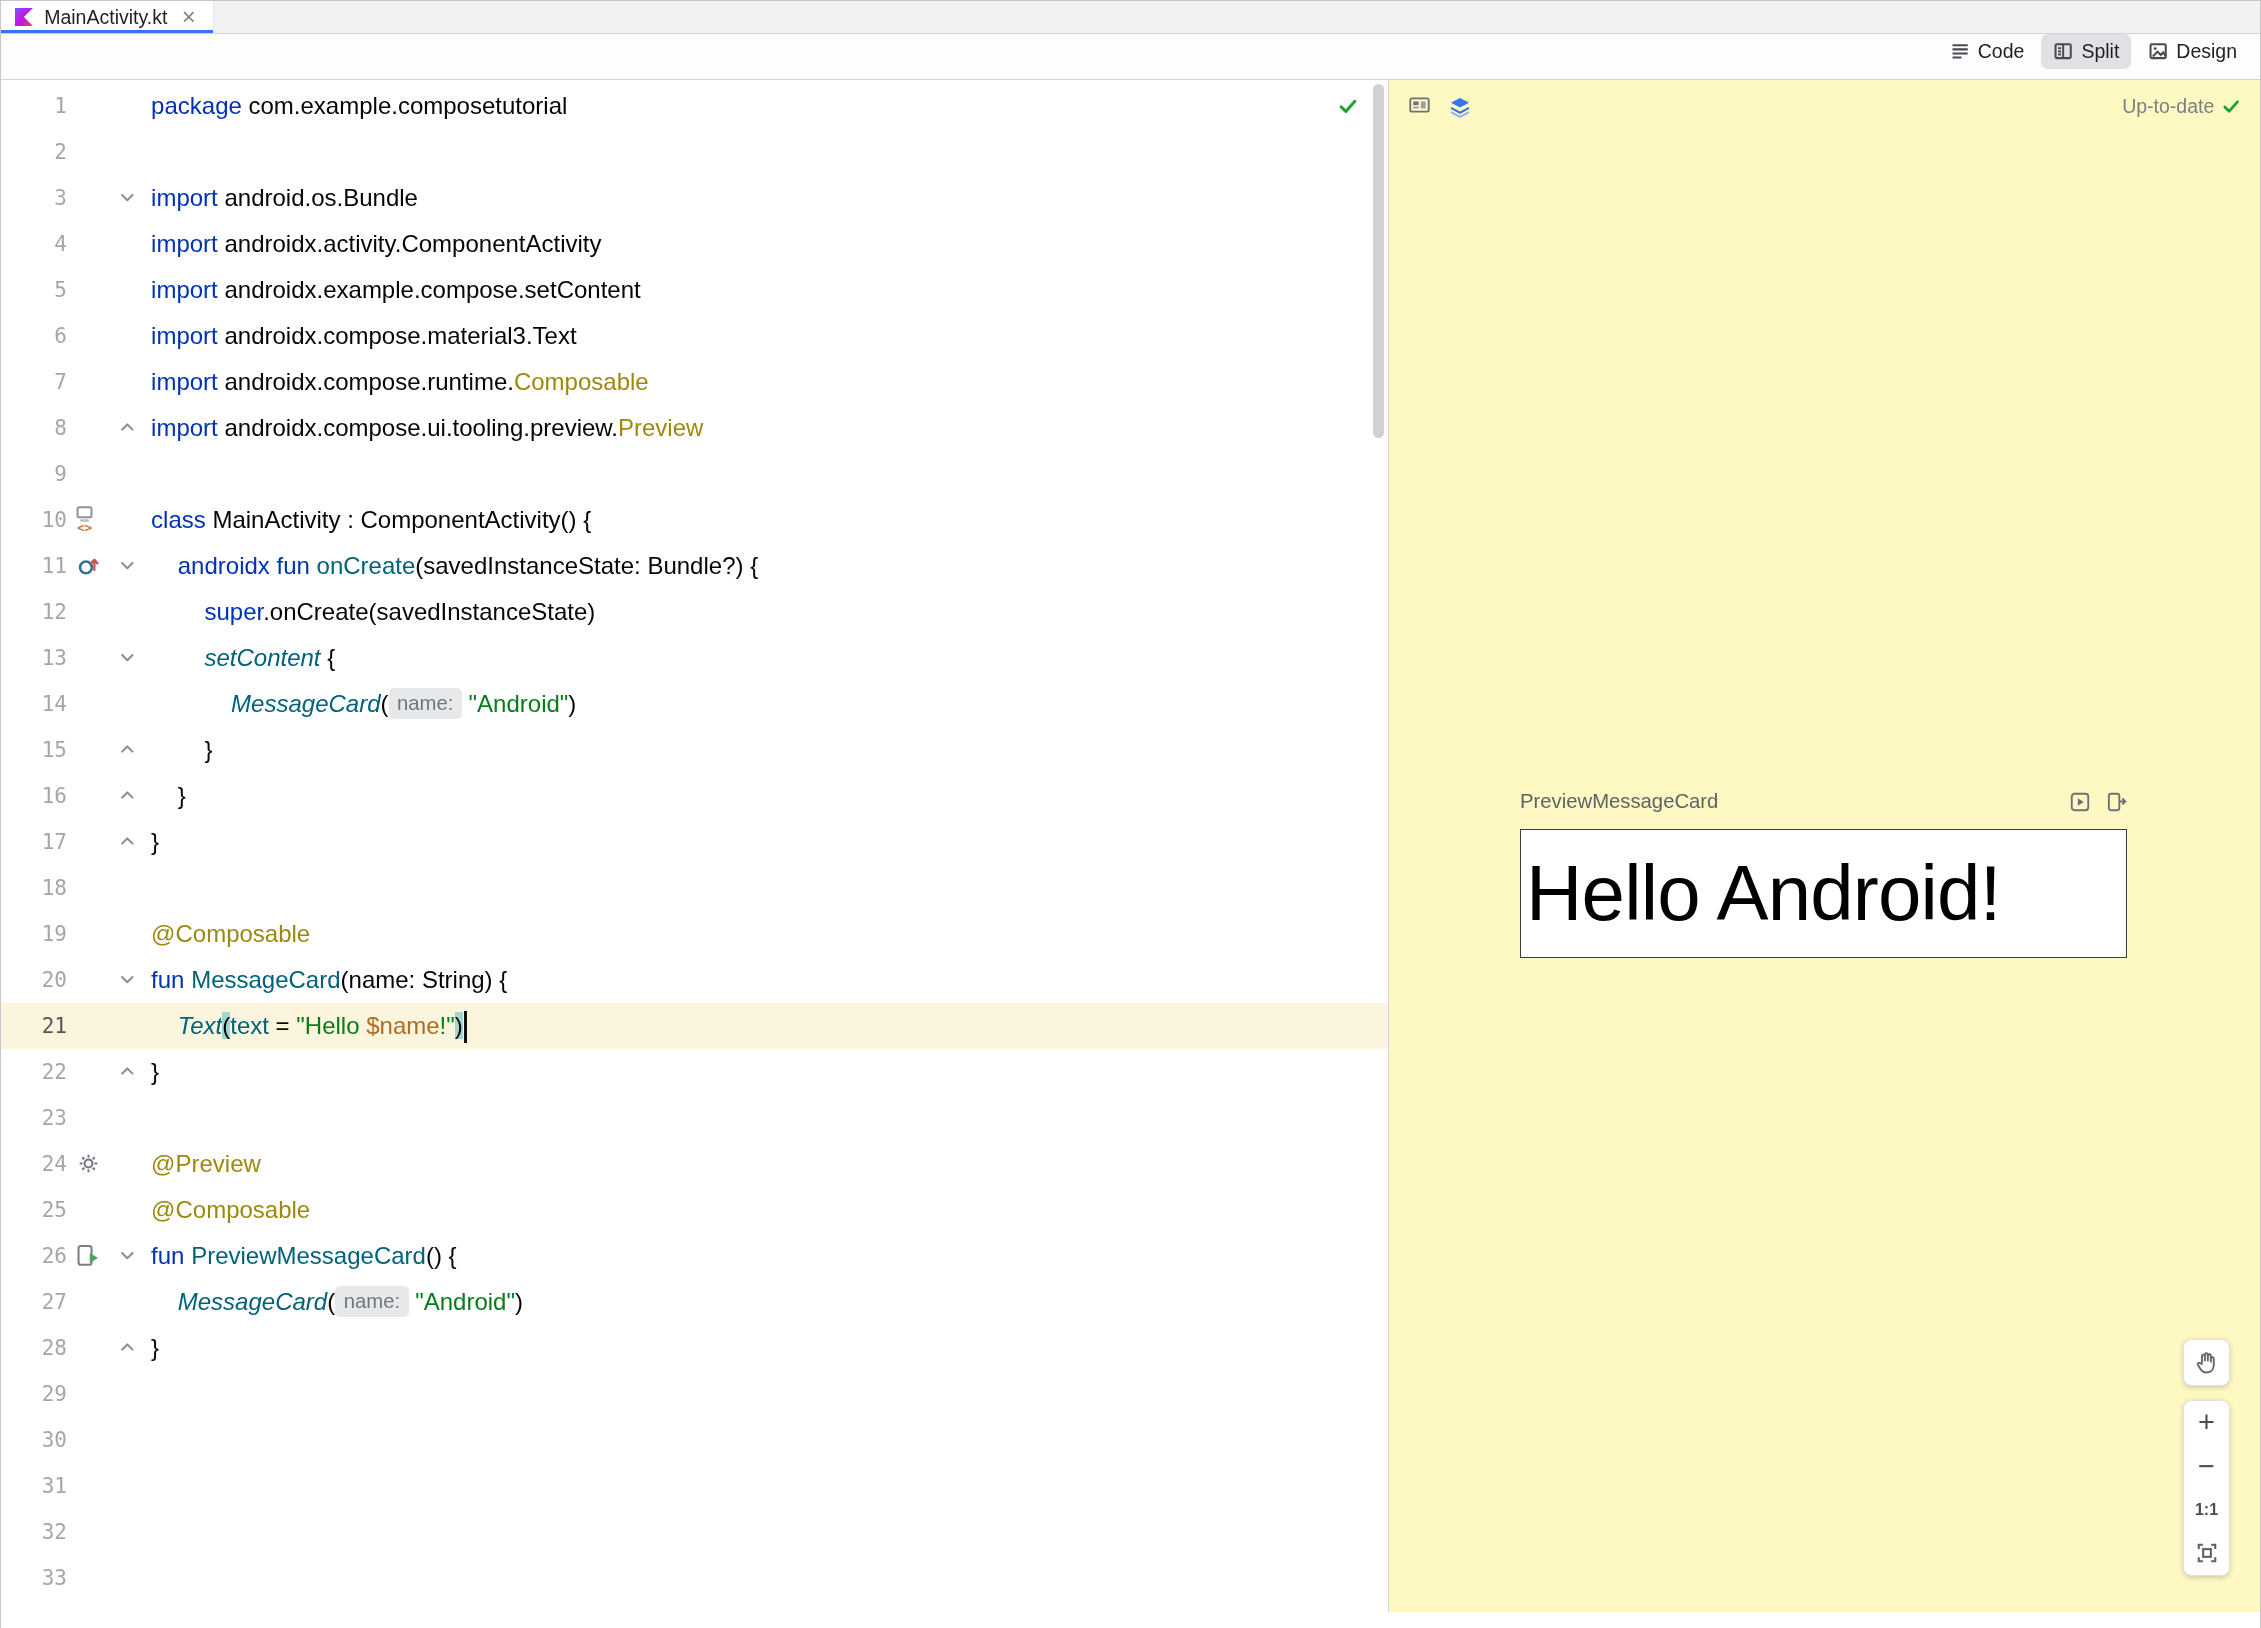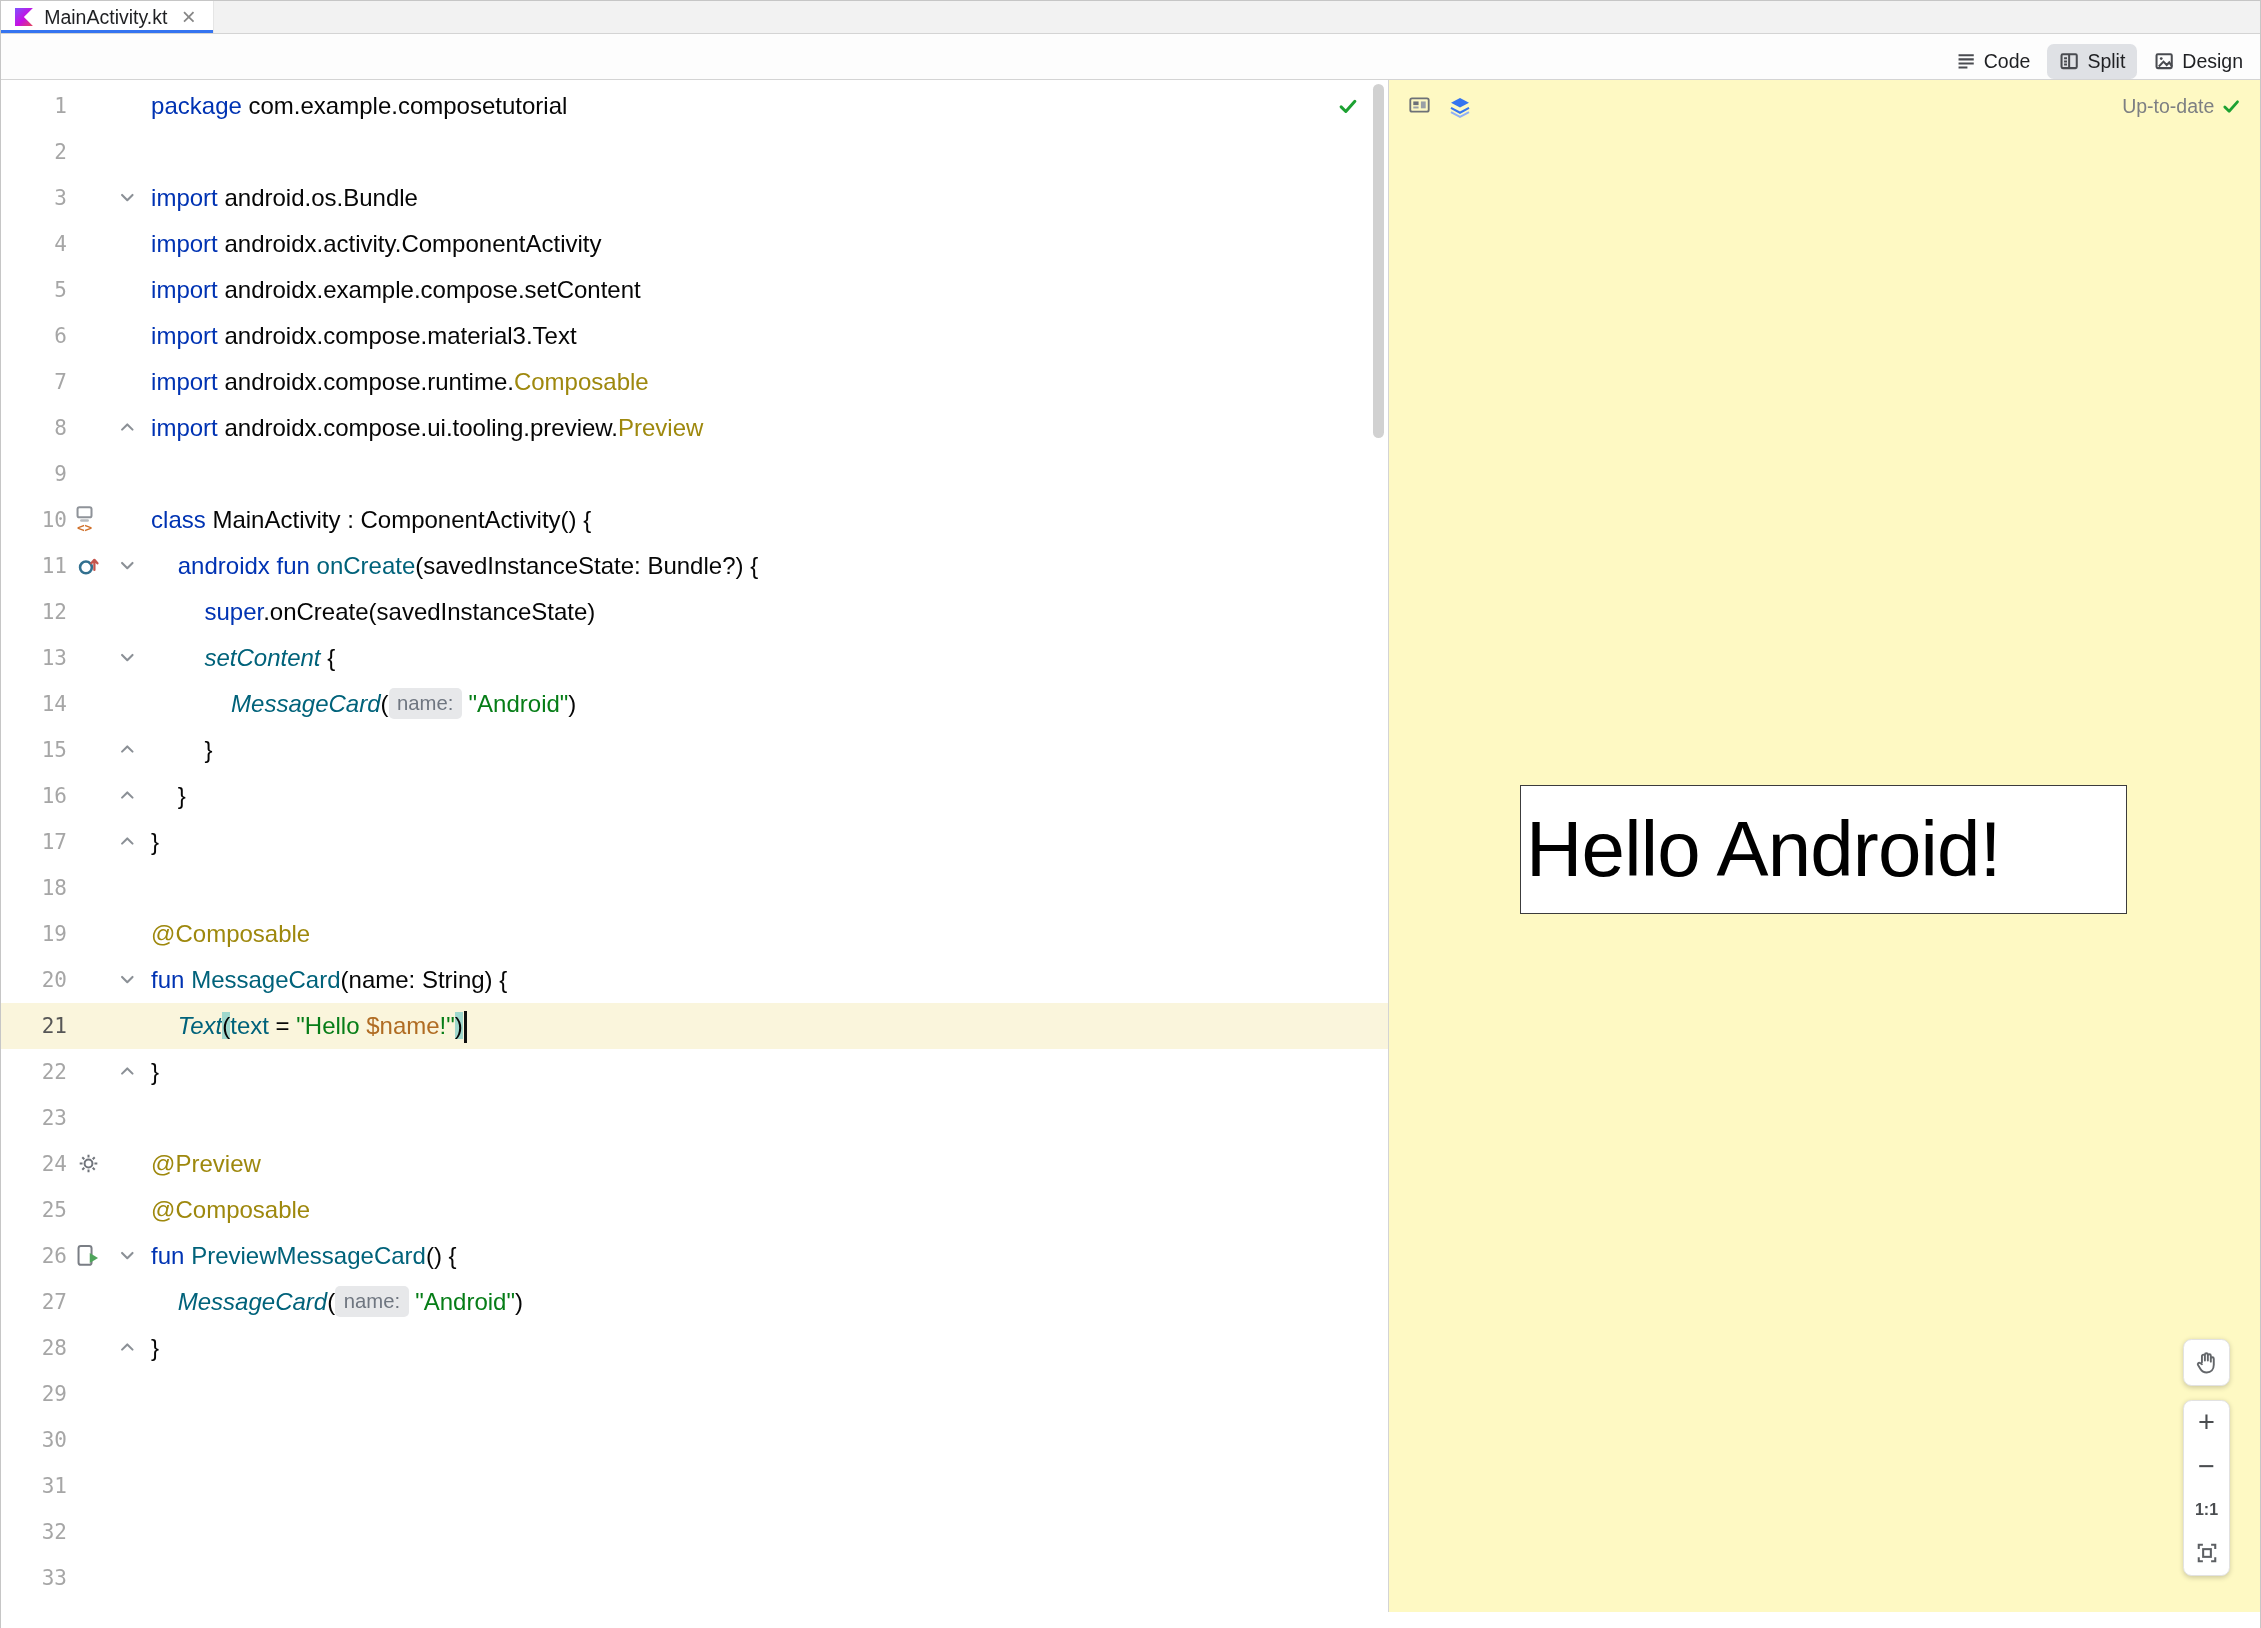--- a/index.html
+++ b/index.html
@@ -8,21 +8,21 @@
 
   
   .tabbar{height:33px;background:#f2f2f2;border-bottom:0.8px solid #d4d4d4;display:flex;align-items:stretch}
   .tab{display:flex;align-items:center;gap:11px;padding:0 17px 0 13.6px;background:#ffffff;position:relative;border-right:0.8px solid #e5e5e5}
   .tab::after{content:"";position:absolute;left:0;right:0;bottom:0;height:3.4px;background:#3574f0}
   .kt-icon{width:18.6px;height:18.6px;background:linear-gradient(135deg,#7f52ff,#c711e1 55%,#e44857);clip-path:polygon(0 0,100% 0,50% 50%,100% 100%,0 100%);flex:none}
   .tab-label{font-size:19.5px;color:#1f2023}
   .tab-close{font-size:24px;color:#868686;line-height:1;margin-left:3.4px;cursor:pointer}
 
   
-  .toolbar2{height:46px;background:#fdfdfd;border-bottom:0.8px solid #d4d4d4;display:flex;align-items:flex-end;justify-content:flex-end;padding-right:5px}
+  .toolbar2{height:46px;background:#fdfdfd;border-bottom:0.8px solid #d4d4d4;display:flex;align-items:flex-start;justify-content:flex-end;padding-right:11px}
   .mode-switch{display:flex;align-items:center;gap:5.1px}
   .mode{display:flex;align-items:center;gap:7.6px;padding:6px 12px;border-radius:6.8px;font-size:19.5px;color:#1f2023;cursor:pointer}
   .mode.active{background:#dfe1e5}
   .mode svg{display:block}
 
   
   .main{display:flex;height:1532px}
   .editor{width:1388px;flex:none;background:#fff;position:relative;overflow:hidden;border-right:0.8px solid #d4d4d4}
   .preview{flex:1;background:#fef9c3;position:relative;overflow:hidden}
 
@@ -48,21 +48,21 @@
   .caret{display:inline-block;width:2.5px;height:32px;background:#101010;vertical-align:middle;margin-left:1.7px}
   .inspect-check{position:absolute;top:15.3px;right:29px}
   .scrollbar{position:absolute;top:4.2px;right:4.2px;width:11px;height:354px;background:#c9c9c9;border-radius:6px;opacity:.85}
 
   
   .pv-toolbar{height:53px;display:flex;align-items:center;padding:0 18.6px;gap:17px}
   .pv-status{margin-left:auto;display:flex;align-items:center;gap:6.8px;font-size:19.5px;color:#7d7f83}
   .pv-label-row{position:absolute;left:131px;top:710px;width:607px;display:flex;align-items:center;justify-content:space-between}
   .pv-label{font-size:20.3px;color:#5f6368}
   .pv-label-icons{display:flex;gap:13.6px;align-items:center}
-  .pv-card{position:absolute;left:131px;top:705px;width:607px;height:129px;background:#fff;border:1.7px solid #3c3c3c;display:flex;align-items:center;padding-left:5.1px}
+  .pv-card{position:absolute;left:131px;top:749px;width:607px;height:129px;background:#fff;border:1.7px solid #3c3c3c;display:flex;align-items:center;padding-left:5.1px}
   .pv-card-text{font-size:78px;color:#000;letter-spacing:-0.8px;white-space:nowrap}
   .hand-btn{position:absolute;right:30px;top:1259px;width:47px;height:47px;background:#fff;border:0.8px solid #e2e2e2;border-radius:8.5px;box-shadow:0 1.7px 5.1px rgba(0,0,0,.18);display:flex;align-items:center;justify-content:center;cursor:pointer}
   .zoom-panel{position:absolute;right:30px;top:1320px;width:47px;height:176px;background:#fff;border:0.8px solid #e2e2e2;border-radius:8.5px;box-shadow:0 1.7px 5.1px rgba(0,0,0,.18);display:flex;flex-direction:column;align-items:stretch}
   .zoom-item{flex:1;display:flex;align-items:center;justify-content:center;font-size:29px;color:#4a4d50;cursor:pointer}
   .zoom-item.ratio{font-size:16px;font-weight:bold}
   svg{display:block}
 </style>
 </head>
 <body>
 

